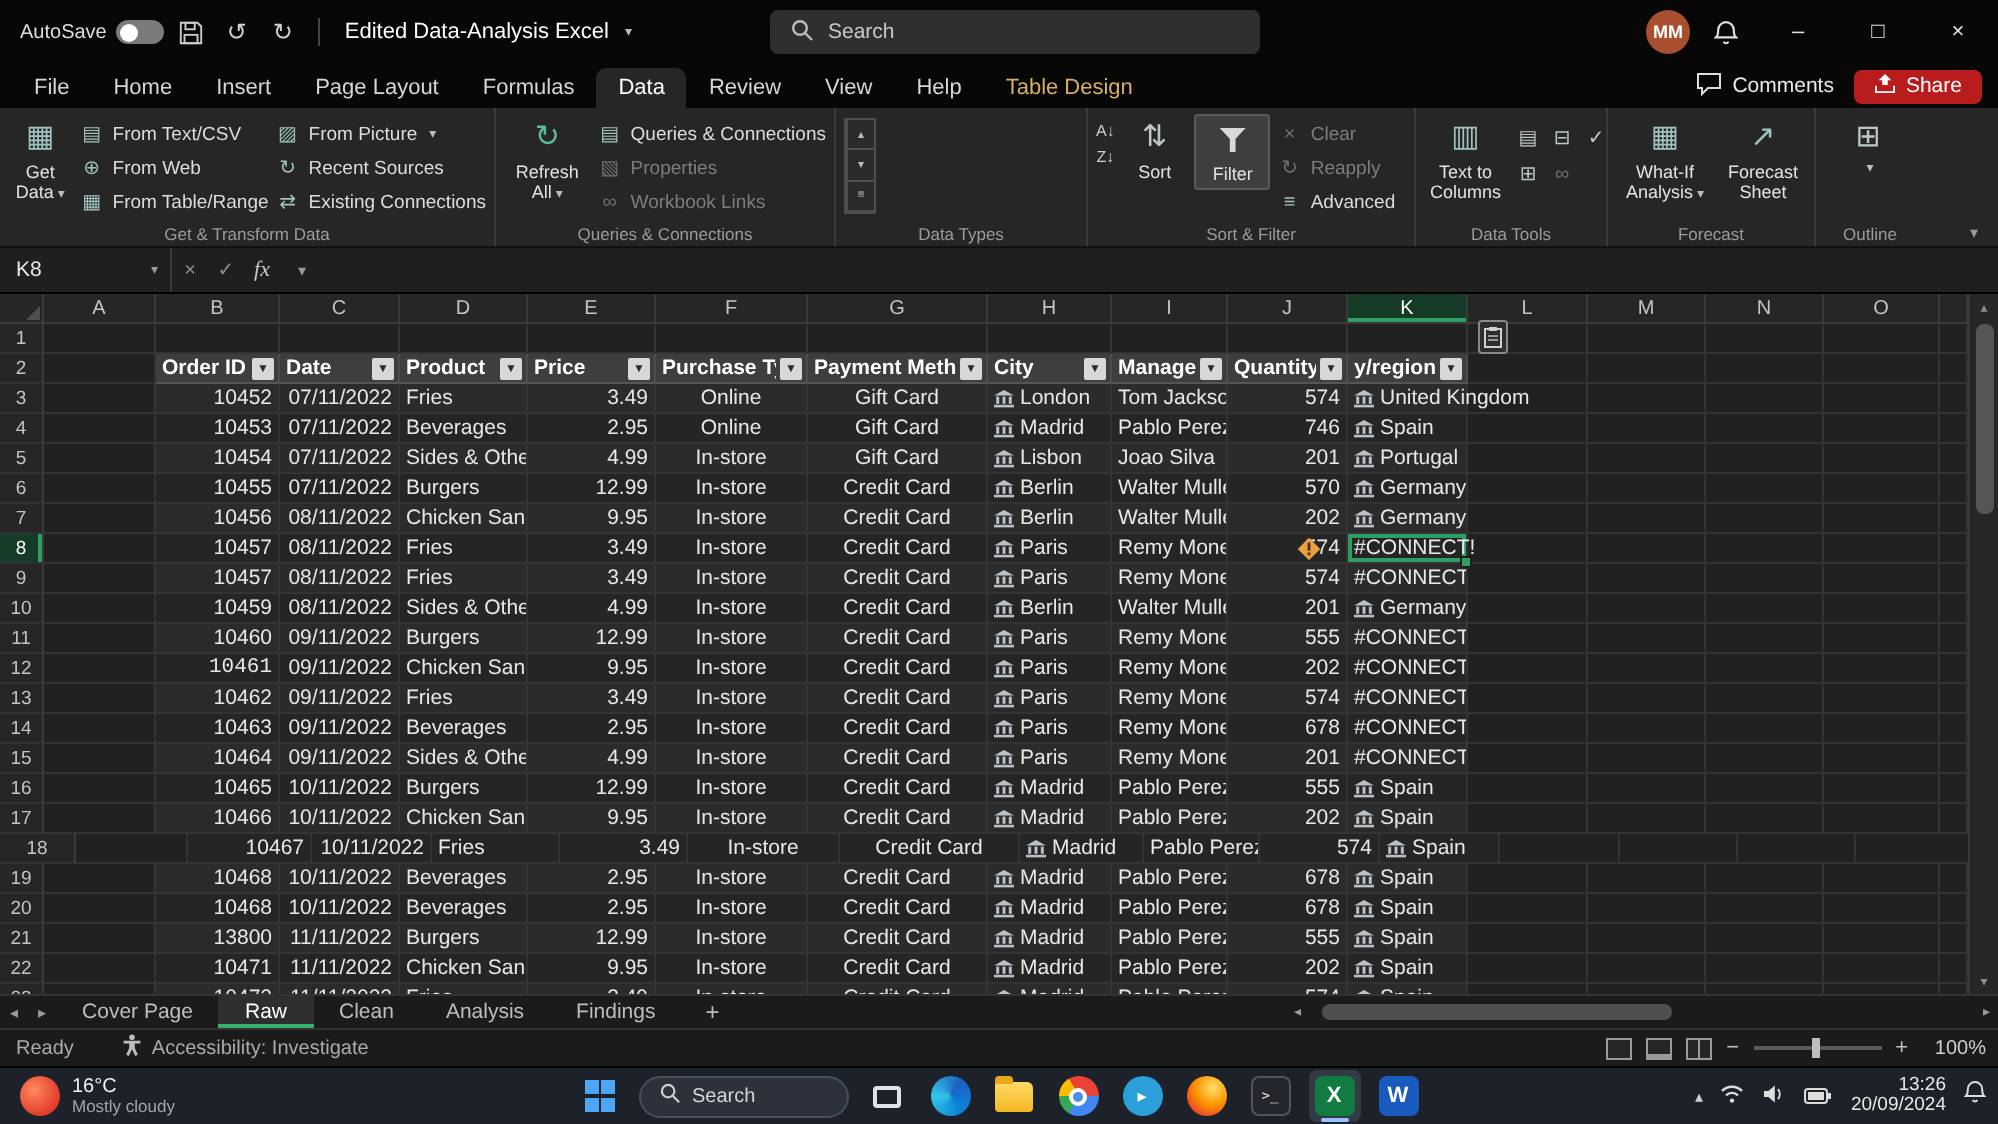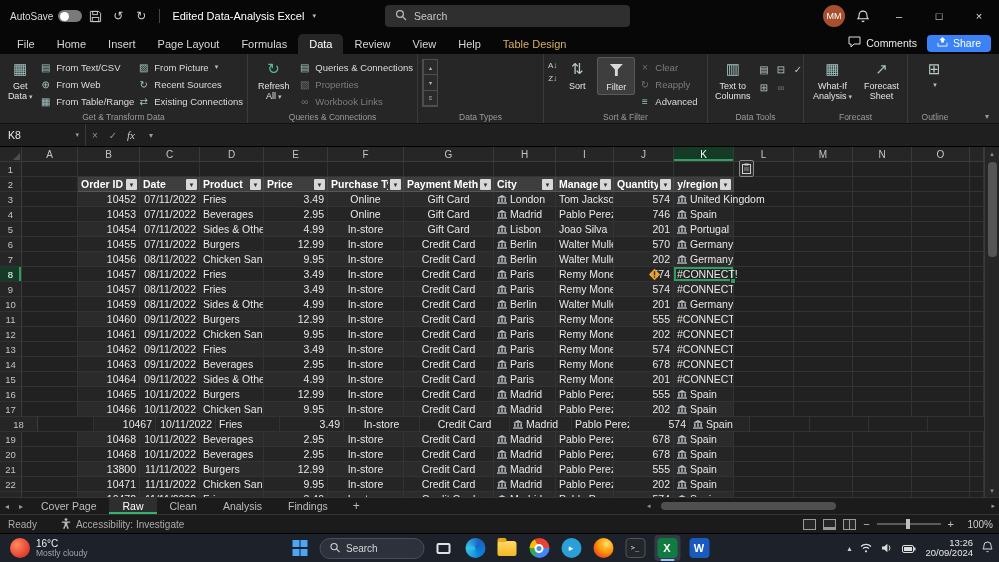--- a/index.html
+++ b/index.html
@@ -10,32 +10,32 @@
 .titlebar{display:flex;align-items:center;height:32px;background:#070707;padding-left:10px;position:relative;}
 .autosave{display:flex;align-items:center;gap:5px;font-size:10px;color:#ddd;}
 .toggle{width:24px;height:12px;border-radius:6px;background:#7a7a7a;position:relative;}
 .toggle i{position:absolute;left:2px;top:1.5px;width:9px;height:9px;border-radius:50%;background:#fff;}
 .tbtn{width:20px;height:22px;display:flex;align-items:center;justify-content:center;color:#cfcfcf;font-size:12px;margin-left:3px;}
 .tb-sep{width:1px;height:14px;background:#444;margin:0 8px;}
 .doc-title{display:flex;align-items:center;gap:6px;font-size:11px;color:#fff;margin-left:4px;white-space:nowrap;}
 .chev{font-size:7px;color:#bdbdbd;margin-left:2px;}
 .tsearch-top{position:absolute;left:385px;top:5px;width:245px;height:22px;border-radius:4px;background:#2f2f2f;display:flex;align-items:center;gap:7px;padding:0 10px;font-size:10.5px;color:#c9c9c9;}
 .tb-right{position:absolute;right:0;top:0;height:32px;display:flex;align-items:center;}
-.avatar{width:22px;height:22px;border-radius:50%;background:#a84f2f;color:#fff;font-size:9px;font-weight:normal;display:flex;align-items:center;justify-content:center;margin-right:12px;}
+.avatar{width:22px;height:22px;border-radius:50%;background:#a84f2f;color:#fff;font-size:9px;font-weight:bold;display:flex;align-items:center;justify-content:center;margin-right:12px;}
 .bellic{margin-right:10px;display:flex;}
 .winctl{width:40px;height:32px;display:flex;align-items:center;justify-content:center;color:#e0e0e0;font-size:11px;}
 
 
 .ribbon-tabs{height:22px;background:#070707;display:flex;align-items:flex-end;padding-left:6px;position:relative;}
 .rtab{padding:4px 11px 4px;font-size:11px;color:#d6d6d6;white-space:nowrap;}
 .rtab.active{background:#262626;border-radius:5px 5px 0 0;color:#fff;}
 .rtab.ctx{color:#d8ae62;}
 .rt-right{position:absolute;right:8px;top:0;height:22px;display:flex;align-items:center;gap:10px;}
 .comments-btn{display:flex;align-items:center;gap:5px;font-size:10.5px;color:#e8e8e8;}
-.share-btn{display:flex;align-items:center;gap:5px;font-size:10.5px;color:#fff;background:#3b82f6;border-radius:4px;padding:2px 10px;height:17px;}
+.share-btn{display:flex;align-items:center;gap:5px;font-size:10.5px;color:#fff;background:#b91c1c;border-radius:4px;padding:2px 10px;height:17px;}
 
 
 .ribbon{height:70px;background:#262626;display:flex;position:relative;border-bottom:1px solid #111;}
 .rgroup{position:relative;border-right:1px solid #3a3a3a;padding:3px 4px 13px;display:flex;align-items:flex-start;gap:3px;flex:0 0 auto;}
 .rg-label{position:absolute;bottom:1px;left:0;right:0;text-align:center;font-size:8.5px;color:#9b9b9b;white-space:nowrap;overflow:hidden;}
 .bigbtn{display:flex;flex-direction:column;align-items:center;gap:2px;font-size:9px;color:#e3e3e3;text-align:center;padding:2px 3px;line-height:1.15;width:50px;}
 .bigbtn .bic{height:20px;display:flex;align-items:center;justify-content:center;font-size:15px;color:#9fc3c0;}
 .bigbtn.hl{background:#3e3e3e;border:1px solid #5a5a5a;border-radius:2px;}
 .smallcol{display:flex;flex-direction:column;gap:1px;padding-top:2px;}
 .smallbtn{display:flex;align-items:center;gap:4px;font-size:9.5px;color:#dcdcdc;height:16px;white-space:nowrap;}
@@ -770,21 +770,21 @@
           <div class="cell d b1 a-l" style="width: 60px;">#CONNECT!</div>
           <div class="cell plain" style="width: 60px;"></div>
           <div class="cell plain" style="width: 59px;"></div>
           <div class="cell plain" style="width: 59px;"></div>
           <div class="cell plain" style="width: 58px;"></div>
           <div class="cell plain" style="width: 14px;"></div>
         </div>
         <div class="g-row">
           <div class="rowh" style="width: 22px;">12</div>
           <div class="cell plain" style="width: 56px;"></div>
-          <div class="cell d b2 a-r" style="width: 62px;">10461</div>
+          <div class="cell d b2 a-r" style="width: 62px; font-family: Liberation Mono, monospace;">10461</div>
           <div class="cell d b2 a-r" style="width: 60px;">09/11/2022</div>
           <div class="cell d b2 a-l" style="width: 64px;">Chicken Sandw</div>
           <div class="cell d b2 a-r" style="width: 64px;">9.95</div>
           <div class="cell d b2 a-c" style="width: 76px;">In-store</div>
           <div class="cell d b2 a-c" style="width: 90px;">Credit Card</div>
           <div class="cell d b2 a-l" style="width: 62px;">
             <svg class="geoic" width="10" height="9" viewBox="0 0 10 9">
               <path d="M5 0L10 2.8H0Z" fill="#b9c0c7"></path>
               <rect x="1.1" y="3.3" width="1.5" height="3.6" fill="#b9c0c7"></rect>
               <rect x="4.25" y="3.3" width="1.5" height="3.6" fill="#b9c0c7"></rect>

